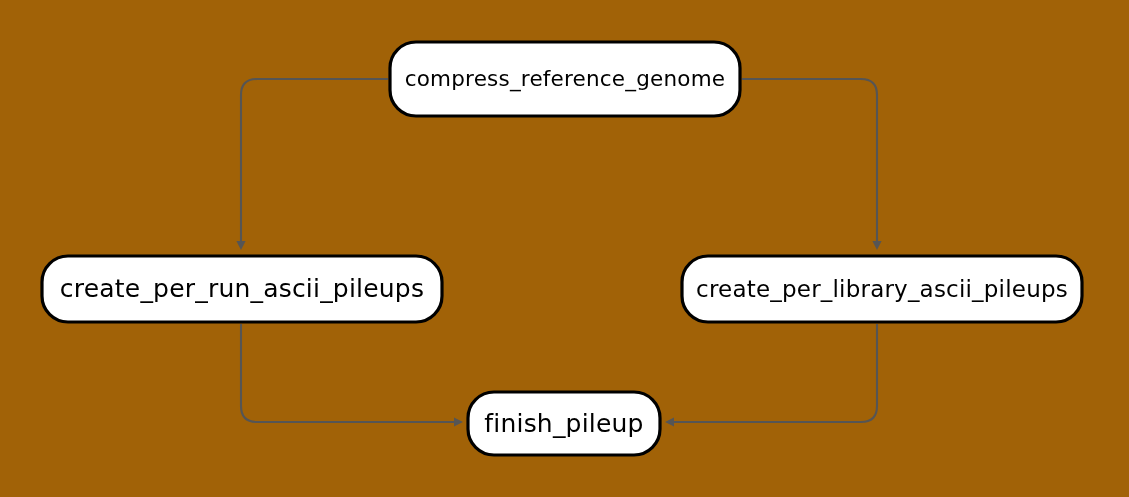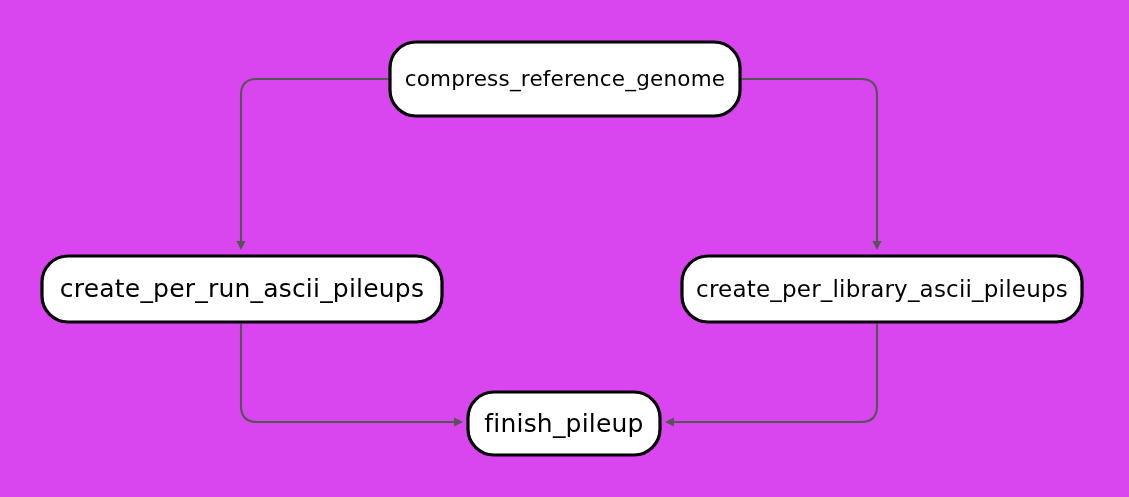--- a/index.html
+++ b/index.html
@@ -8,21 +8,21 @@
     padding: 0;
     background: #ffffff;
   }
   body {
     font-family: "DejaVu Sans", sans-serif;
   }
   #canvas-wrap {
     position: relative;
     width: 1129px;
     height: 497px;
-    background: #d946ef;
+    background: #a16207;
     overflow: hidden;
   }
   #dag-svg {
     position: absolute;
     left: 0;
     top: 0;
     width: 1129px;
     height: 497px;
     display: block;
   }

